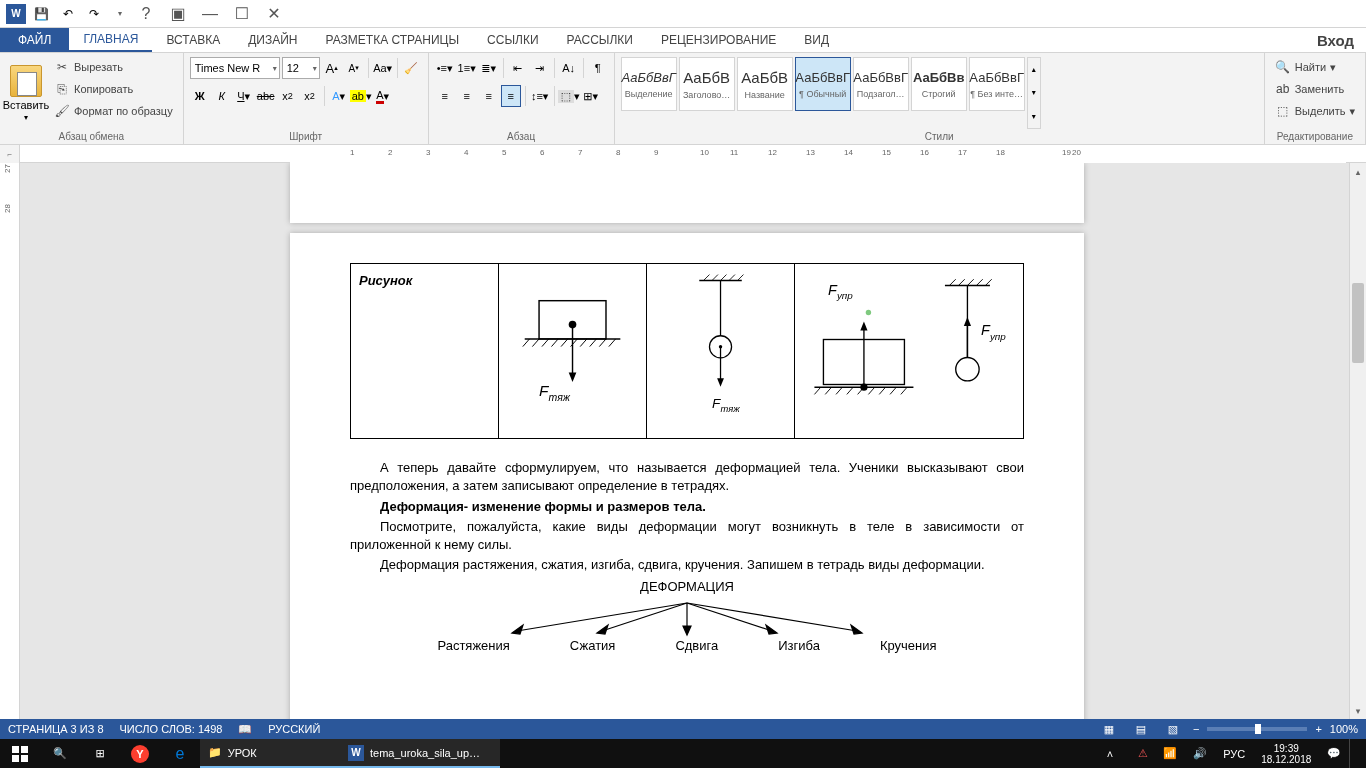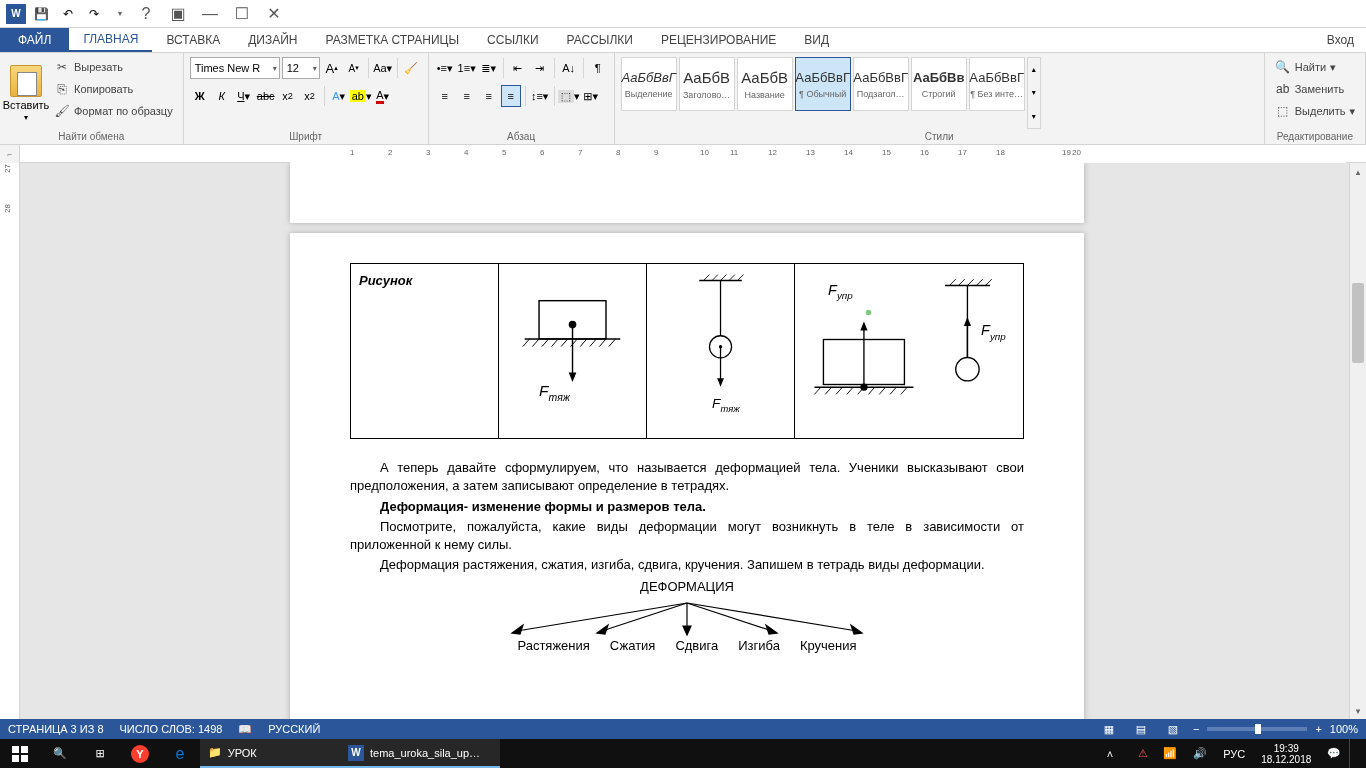--- a/index.html
+++ b/index.html
@@ -12,21 +12,21 @@
 .word-icon { width: 20px; height: 20px; background: #2b579a; color: #fff; font-size: 10px; font-weight: bold; display: flex; align-items: center; justify-content: center; }
 .titlebar .title { flex: 1; text-align: center; font-size: 12px; color: #444; }
 .titlebar .win-controls { display: flex; gap: 4px; }
 .win-btn { width: 28px; height: 20px; display: flex; align-items: center; justify-content: center; cursor: pointer; color: #555; }
 
 
 .tabs { height: 25px; background: #fff; display: flex; align-items: stretch; border-bottom: 1px solid #d4d4d4; }
 .tab { padding: 0 14px; font-size: 12px; color: #444; display: flex; align-items: center; cursor: pointer; text-transform: uppercase; }
 .tab.file { background: #2b579a; color: #fff; padding: 0 18px; }
 .tab.active { color: #2b579a; border-bottom: 2px solid #2b579a; }
-.tabs .login { margin-left: auto; padding: 0 12px; font-size: 12px; color: #444; display: flex; align-items: center; cursor: pointer; }
+.tabs .login { margin-left: auto; padding: 0 12px; font-size: 15px; color: #444; display: flex; align-items: center; cursor: pointer; font-weight: bold; }
 
 
 .ribbon { height: 92px; background: #f3f3f3; border-bottom: 1px solid #d4d4d4; display: flex; }
 .group { border-right: 1px solid #d4d4d4; padding: 4px 6px 2px 6px; display: flex; flex-direction: column; position: relative; }
 .group-label { font-size: 10px; color: #666; text-align: center; margin-top: auto; padding-top: 2px; }
 .group-body { display: flex; gap: 4px; flex: 1; }
 .vcol { display: flex; flex-direction: column; gap: 2px; }
 .rbtn { height: 20px; padding: 0 4px; display: flex; align-items: center; gap: 4px; font-size: 11px; color: #444; cursor: pointer; }
 .bigbtn { width: 40px; display: flex; flex-direction: column; align-items: center; justify-content: center; gap: 2px; cursor: pointer; font-size: 11px; }
 .icon16 { width: 16px; height: 16px; display: inline-flex; align-items: center; justify-content: center; font-size: 12px; }
@@ -68,21 +68,21 @@
 .scroll-btn { position: absolute; left: 0; right: 0; height: 17px; display: flex; align-items: center; justify-content: center; font-size: 9px; color: #666; cursor: pointer; }
 
 
 .doc-content { padding: 30px 60px; font-family: "Times New Roman", serif; font-size: 13px; color: #000; line-height: 1.4; }
 .figure-table { border: 1.5px solid #000; width: 100%; border-collapse: collapse; margin-bottom: 20px; }
 .figure-table td { border: 1.5px solid #000; padding: 8px; vertical-align: top; height: 170px; }
 .figure-label { font-style: italic; font-weight: bold; }
 .para { text-indent: 30px; text-align: justify; margin-bottom: 2px; }
 .bold { font-weight: bold; }
 .diagram-title { text-align: center; margin-top: 4px; }
-.diagram-row { display: flex; justify-content: center; gap: 20px; margin-top: 40px; position: relative; }
+.diagram-row { display: flex; justify-content: center; gap: 60px; margin-top: 40px; position: relative; }
 .diagram-arrows { position: absolute; top: -36px; left: 50%; transform: translateX(-50%); width: 400px; height: 36px; }
 
 
 .phys { position: relative; width: 100%; height: 100%; }
 
 
 .statusbar { position: absolute; bottom: 29px; left: 0; right: 0; height: 20px; background: #2b579a; color: #fff; font-size: 11px; display: flex; align-items: center; padding: 0 8px; gap: 16px; }
 .statusbar .right { margin-left: auto; display: flex; align-items: center; gap: 8px; }
 .view-btn { width: 24px; height: 18px; display: flex; align-items: center; justify-content: center; cursor: pointer; }
 .zoom-slider { width: 100px; height: 4px; background: #5a7eb5; position: relative; }
@@ -155,21 +155,21 @@
         <div class="rbtn">
             <span class="icon16">⎘</span>
             <span>Копировать</span>
           </div>
         <div class="rbtn">
             <span class="icon16">🖌</span>
             <span>Формат по образцу</span>
           </div>
       </div>
     </div>
-    <div class="group-label">Найти обмена</div>
+    <div class="group-label">Абзац обмена</div>
   </div>
 
   <div class="group">
     <div class="vcol">
       <div class="font-row">
         <div class="combo" style="width:90px">Times New R</div>
         <div class="combo" style="width:38px">12</div>
         <div class="sbtn" style="font-size:13px">A<sup style="font-size:7px">▴</sup></div>
         <div class="sbtn" style="font-size:10px">A<sup style="font-size:7px">▾</sup></div>
         <div class="sep"></div>

